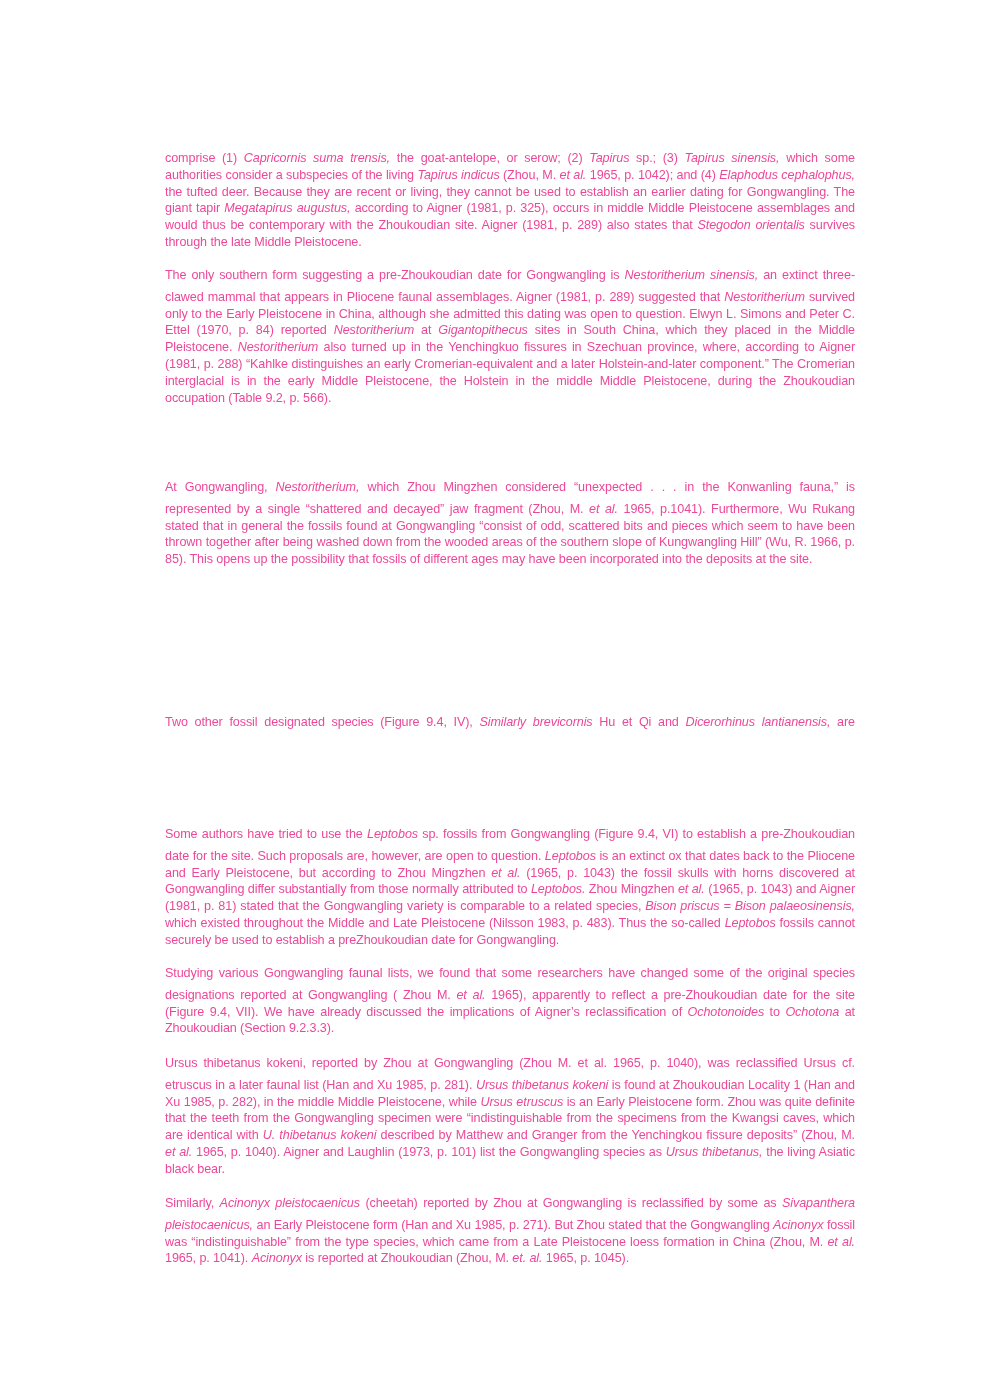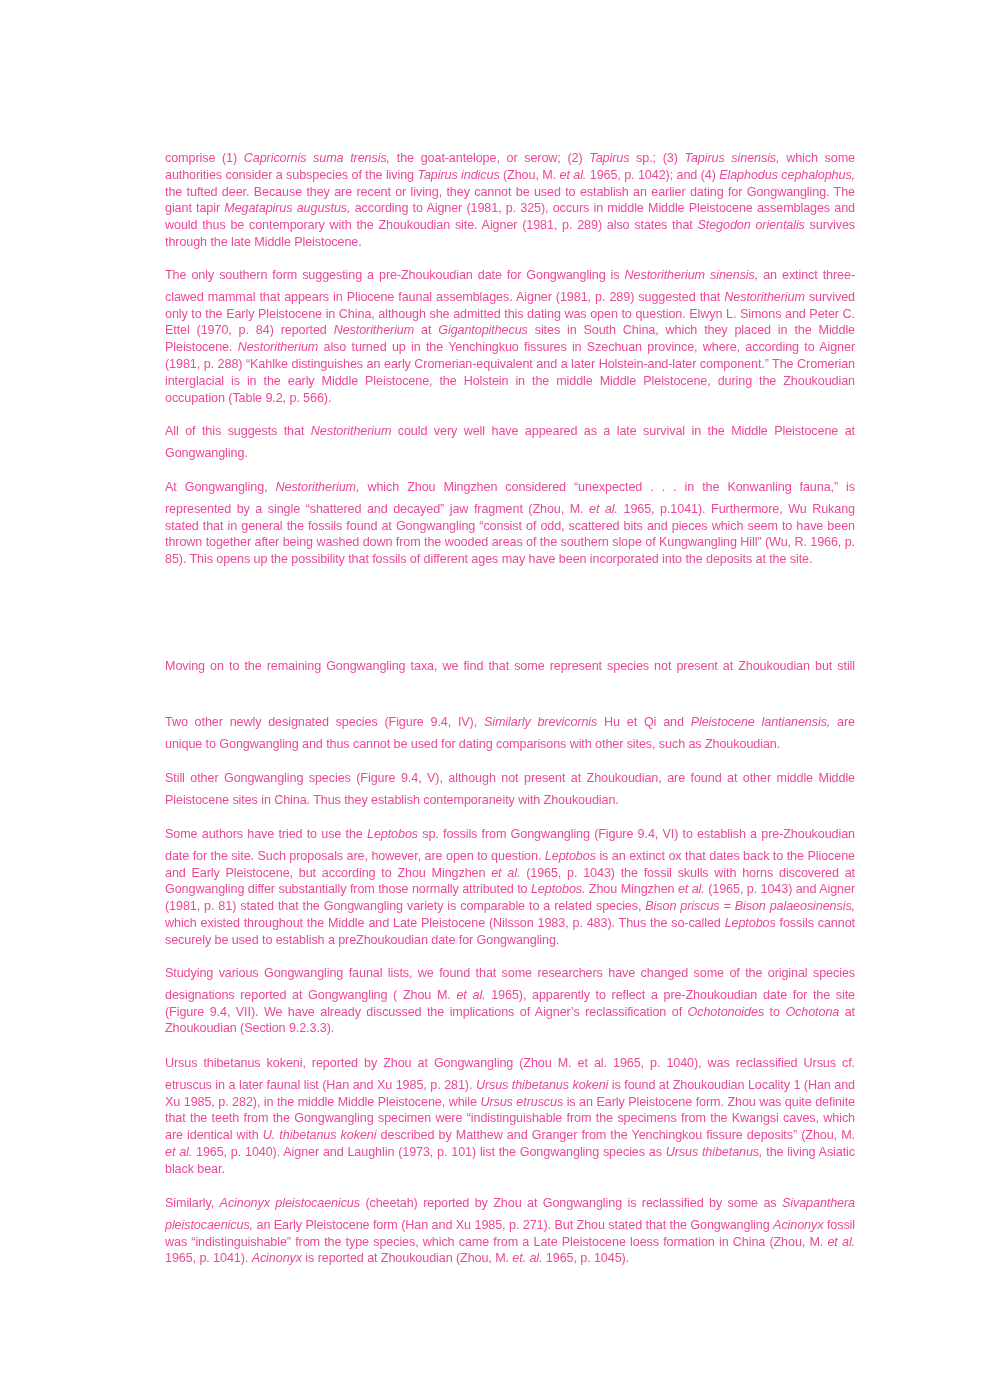--- a/index.html
+++ b/index.html
@@ -19,23 +19,21 @@
   }
   .para .first { display: block; margin-bottom: 5px; text-align-last: justify; }
   .para i { font-style: italic; }
 </style>
 </head>
 <body>
 
 <div class="page">
   <p class="para" style="top:138px"><span>comprise (1) </span><i>Capricornis suma trensis,</i><span> the goat-antelope, or serow; (2) </span><i>Tapirus</i><span> sp.; (3) </span><i>Tapirus sinensis,</i><span> which some authorities consider a subspecies of the living </span><i>Tapirus indicus</i><span> (Zhou, M. </span><i>et al.</i><span> 1965, p. 1042); and (4) </span><i>Elaphodus cephalophus,</i><span> the tufted deer. Because they are recent or living, they cannot be used to establish an earlier dating for Gongwangling. The giant tapir </span><i>Megatapirus augustus,</i><span> according to Aigner (1981, p. 325), occurs in middle Middle Pleistocene assemblages and would thus be contemporary with the Zhoukoudian site. Aigner (1981, p. 289) also states that </span><i>Stegodon orientalis</i><span> survives through the late Middle Pleistocene.</span></p>
   <p class="para" style="top:255px"><span class="first"><span>The only southern form suggesting a pre-Zhoukoudian date for Gongwangling is </span><i>Nestoritherium sinensis,</i><span> an extinct three-</span></span><span>clawed mammal that appears in Pliocene faunal assemblages. Aigner (1981, p. 289) suggested that </span><i>Nestoritherium</i><span> survived only to the Early Pleistocene in China, although she admitted this dating was open to question. Elwyn L. Simons and Peter C. Ettel (1970, p. 84) reported </span><i>Nestoritherium</i><span> at </span><i>Gigantopithecus</i><span> sites in South China, which they placed in the Middle Pleistocene. </span><i>Nestoritherium</i><span> also turned up in the Yenchingkuo fissures in Szechuan province, where, according to Aigner (1981, p. 288) “Kahlke distinguishes an early Cromerian-equivalent and a later Holstein-and-later component.” The Cromerian interglacial is in the early Middle Pleistocene, the Holstein in the middle Middle Pleistocene, during the Zhoukoudian occupation (Table 9.2, p. 566).</span></p>
-  <p class="para" style="top:411px"><span class="first"><span>All of this suggests that </span><i>Nestoritherium</i><span> could very well have appeared as a late survival in the Middle Pleistocene at</span></span><span>Gongwangling.</span></p>
   <p class="para" style="top:467px"><span class="first"><span>At Gongwangling, </span><i>Nestoritherium,</i><span> which Zhou Mingzhen considered “unexpected . . . in the Konwanling fauna,” is</span></span><span>represented by a single “shattered and decayed” jaw fragment (Zhou, M. </span><i>et al.</i><span> 1965, p.1041). Furthermore, Wu Rukang stated that in general the fossils found at Gongwangling “consist of odd, scattered bits and pieces which seem to have been thrown together after being washed down from the wooded areas of the southern slope of Kungwangling Hill” (Wu, R. 1966, p. 85). This opens up the possibility that fossils of different ages may have been incorporated into the deposits at the site.</span></p>
   <p class="para" style="top:590px"></p>
-  <p class="para" style="top:646px"><span class="first"><span>Moving on to the remaining Gongwangling taxa, we find that some represent species not present at Zhoukoudian but still</span></span></p>
-  <p class="para" style="top:702px"><span class="first"><span>Two other newly designated species (Figure 9.4, IV), </span><i>Similarly brevicornis</i><span> Hu et Qi and </span><i>Pleistocene lantianensis,</i><span> are</span></span><span>unique to Gongwangling and thus cannot be used for dating comparisons with other sites, such as Zhoukoudian.</span></p>
-  <p class="para" style="top:758px"><span class="first"><span>Still other Gongwangling species (Figure 9.4, V), although not present at Zhoukoudian, are found at other middle Middle</span></span><span>Pleistocene sites in China. Thus they establish contemporaneity with Zhoukoudian.</span></p>
+  <p class="para" style="top:646px"></p>
+  <p class="para" style="top:702px"><span class="first"><span>Two other fossil designated species (Figure 9.4, IV), </span><i>Similarly brevicornis</i><span> Hu et Qi and </span><i>Dicerorhinus lantianensis,</i><span> are</span></span></p>
   <p class="para" style="top:814px"><span class="first"><span>Some authors have tried to use the </span><i>Leptobos</i><span> sp. fossils from Gongwangling (Figure 9.4, VI) to establish a pre-Zhoukoudian</span></span><span>date for the site. Such proposals are, however, are open to question. </span><i>Leptobos</i><span> is an extinct ox that dates back to the Pliocene and Early Pleistocene, but according to Zhou Mingzhen </span><i>et al.</i><span> (1965, p. 1043) the fossil skulls with horns discovered at Gongwangling differ substantially from those normally attributed to </span><i>Leptobos.</i><span> Zhou Mingzhen </span><i>et al.</i><span> (1965, p. 1043) and Aigner (1981, p. 81) stated that the Gongwangling variety is comparable to a related species, </span><i>Bison priscus = Bison palaeosinensis,</i><span> which existed throughout the Middle and Late Pleistocene (Nilsson 1983, p. 483). Thus the so-called </span><i>Leptobos</i><span> fossils cannot securely be used to establish a preZhoukoudian date for Gongwangling.</span></p>
   <p class="para" style="top:953px"><span class="first"><span>Studying various Gongwangling faunal lists, we found that some researchers have changed some of the original species</span></span><span>designations reported at Gongwangling ( Zhou M. </span><i>et al.</i><span> 1965), apparently to reflect a pre-Zhoukoudian date for the site (Figure 9.4, VII). We have already discussed the implications of Aigner’s reclassification of </span><i>Ochotonoides</i><span> to </span><i>Ochotona</i><span> at Zhoukoudian (Section 9.2.3.3).</span></p>
   <p class="para" style="top:1043px"><span class="first"><span>Ursus thibetanus kokeni, reported by Zhou at Gongwangling (Zhou M. et al. 1965, p. 1040), was reclassified Ursus cf.</span></span><span>etruscus in a later faunal list (Han and Xu 1985, p. 281). </span><i>Ursus thibetanus kokeni</i><span> is found at Zhoukoudian Locality 1 (Han and Xu 1985, p. 282), in the middle Middle Pleistocene, while </span><i>Ursus etruscus</i><span> is an Early Pleistocene form. Zhou was quite definite that the teeth from the Gongwangling specimen were “indistinguishable from the specimens from the Kwangsi caves, which are identical with </span><i>U. thibetanus kokeni</i><span> described by Matthew and Granger from the Yenchingkou fissure deposits” (Zhou, M. </span><i>et al.</i><span> 1965, p. 1040). Aigner and Laughlin (1973, p. 101) list the Gongwangling species as </span><i>Ursus thibetanus,</i><span> the living Asiatic black bear.</span></p>
   <p class="para" style="top:1183px"><span class="first"><span>Similarly, </span><i>Acinonyx pleistocaenicus</i><span> (cheetah) reported by Zhou at Gongwangling is reclassified by some as </span><i>Sivapanthera</i></span><i>pleistocaenicus,</i><span> an Early Pleistocene form (Han and Xu 1985, p. 271). But Zhou stated that the Gongwangling </span><i>Acinonyx</i><span> fossil was “indistinguishable” from the type species, which came from a Late Pleistocene loess formation in China (Zhou, M. </span><i>et al.</i><span> 1965, p. 1041). </span><i>Acinonyx</i><span> is reported at Zhoukoudian (Zhou, M. </span><i>et. al.</i><span> 1965, p. 1045).</span></p>
 </div>
 
 </body></html>

